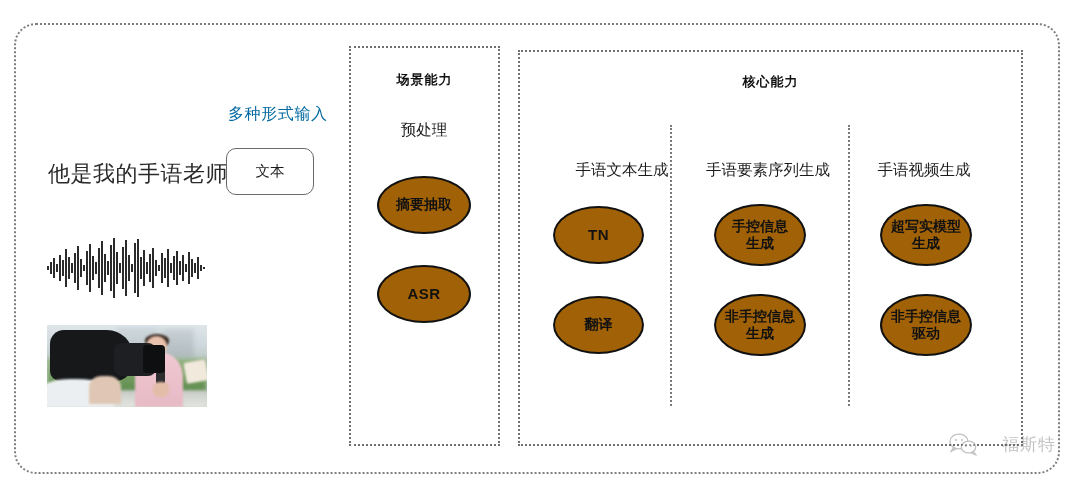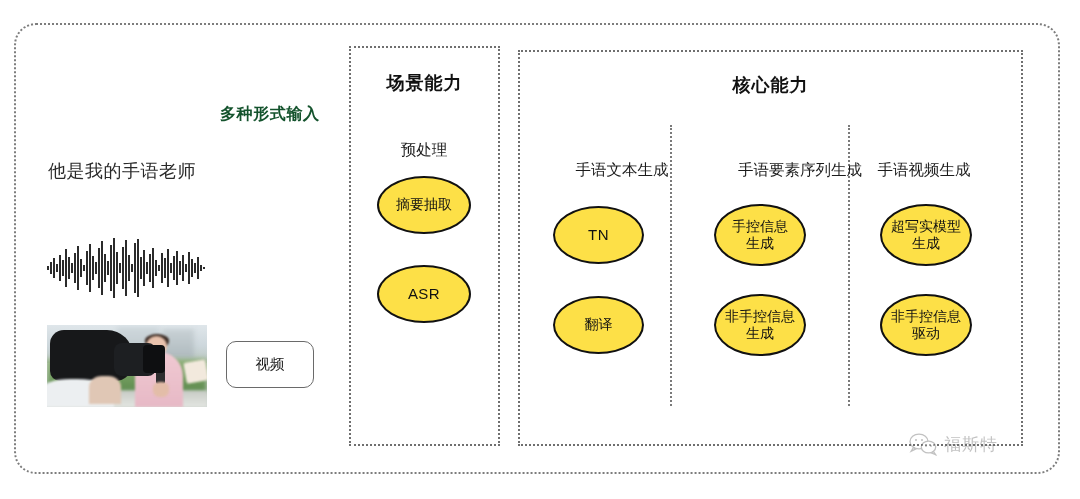--- a/index.html
+++ b/index.html
@@ -31,21 +31,21 @@
     background:transparent;
   }
   .box-scene{left:349px;top:46px;width:151px;height:400px;}
   .box-core {left:518px;top:50px;width:505px;height:396px;}
 
   .sec-title{
     position:absolute;
     width:100%;
     text-align:center;
     font-weight:bold;
-    font-size:18px;
+    font-size:13px;
     letter-spacing:1px;
     color:#111;
   }
   .box-scene .sec-title{top:23px;}
   .box-core  .sec-title{top:21px;}
 
   
   .v-divider{
     position:absolute;
     top:125px;
@@ -72,39 +72,40 @@
     border:2.4px solid #111;
     border-radius:50%;
     box-sizing:border-box;
     display:flex;
     align-items:center;
     justify-content:center;
     text-align:center;
     font-size:14px;
     line-height:1.22;
     color:#111;
-    background:#fde047;
+    background:#a16207;
     white-space:pre-line;
+    font-weight:bold;
   }
   .ellipse.latin{font-size:15px;letter-spacing:.4px;}
 
   
   .multi-input-label{
     position:absolute;
-    left:220px;top:104px;
+    left:228px;top:104px;
     font-size:16px;
-    font-weight:bold;
+    font-weight:normal;
     letter-spacing:.6px;
-    color:#14532d;
+    color:#0369a1;
     white-space:nowrap;
   }
   .sample-text{
     position:absolute;
     left:48px;top:159px;
-    font-size:18px;
+    font-size:22px;
     letter-spacing:.5px;
     color:#2a2a2a;
     white-space:nowrap;
   }
   .in-btn{
     position:absolute;
     width:88px;height:47px;
     border:1.6px solid #6a6a6a;
     border-radius:10px;
     box-sizing:border-box;
@@ -158,22 +159,22 @@
   .vt-mic{position:absolute;left:68%;top:52%;width:6%;height:20%;
     background:#2c2c2e;border-radius:2px;}
   .vt-mic-hand{position:absolute;left:66%;top:70%;width:10%;height:18%;
     background:#e3bda8;border-radius:40%;filter:blur(1.1px);}
   .vt-paper{position:absolute;left:86%;top:44%;width:14%;height:26%;
     background:#f2e9dd;border-radius:2px;filter:blur(1.2px);transform:rotate(-10deg);}
 
   
   .watermark{
     position:absolute;
-    left:908px;top:432px;
-    display:flex;align-items:center;gap:6px;
+    left:948px;top:432px;
+    display:flex;align-items:center;gap:24px;
     opacity:.42;
   }
   .wm-text{
     font-size:17px;
     color:#6e6e6e;
     letter-spacing:1px;
     white-space:nowrap;
   }
 </style>
 </head>
@@ -257,43 +258,43 @@
     <div class="vt-paper"></div>
     <div class="vt-mic"></div>
     <div class="vt-mic-hand"></div>
     <div class="vt-cam-body"></div>
     <div class="vt-cam-lens"></div>
     <div class="vt-cam-hood"></div>
     <div class="vt-shoulder"></div>
     <div class="vt-arm"></div>
   </div>
 
-  <div class="in-btn in-btn-video">视频</div>
+  <div class="in-btn in-btn-text">文本</div>
 
   <div class="sec-box box-scene">
     <div class="sec-title">场景能力</div>
   </div>
 
-  <div class="col-head" style="left:424px;top:140px;">预处理</div>
+  <div class="col-head" style="left:424px;top:120px;">预处理</div>
 
   <div class="ellipse" style="left:377px;top:176px;width:94px;height:58px;">摘要抽取</div>
   <div class="ellipse latin" style="left:377px;top:265px;width:94px;height:58px;">ASR</div>
 
   <div class="sec-box box-core">
     <div class="sec-title">核心能力</div>
   </div>
 
   <div class="v-divider v-div-1"></div>
   <div class="v-divider v-div-2"></div>
 
   <div class="col-head" style="left:598px;top:160px;margin-left:24px;">手语文本生成</div>
   <div class="ellipse latin" style="left:553px;top:206px;width:91px;height:58px;">TN</div>
   <div class="ellipse" style="left:553px;top:296px;width:91px;height:58px;">翻译</div>
 
-  <div class="col-head" style="left:800px;top:160px;">手语要素序列生成</div>
+  <div class="col-head" style="left:768px;top:160px;">手语要素序列生成</div>
   <div class="ellipse" style="left:714px;top:204px;width:92px;height:62px;">手控信息
 生成</div>
   <div class="ellipse" style="left:714px;top:294px;width:92px;height:62px;">非手控信息
 生成</div>
 
   <div class="col-head" style="left:924px;top:160px;">手语视频生成</div>
   <div class="ellipse" style="left:880px;top:204px;width:92px;height:62px;">超写实模型
 生成</div>
   <div class="ellipse" style="left:880px;top:294px;width:92px;height:62px;">非手控信息
 驱动</div>

